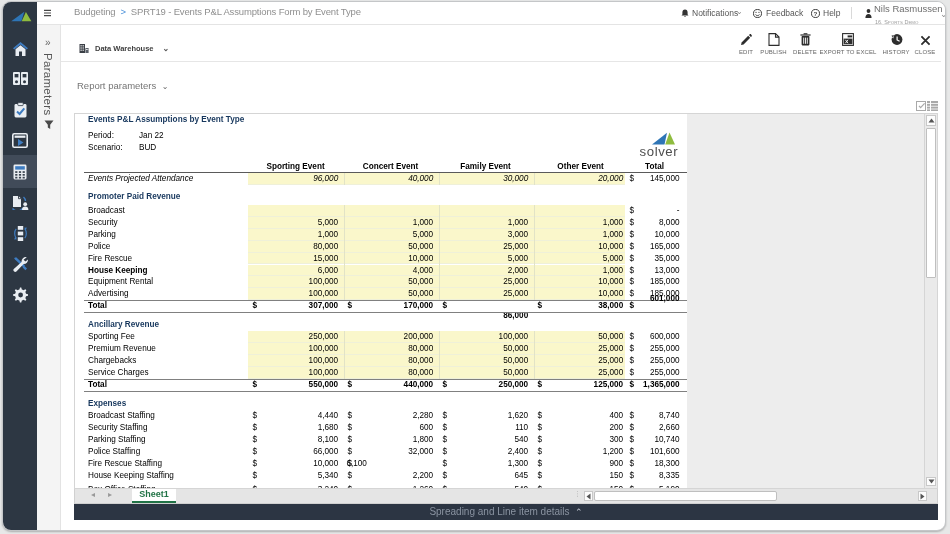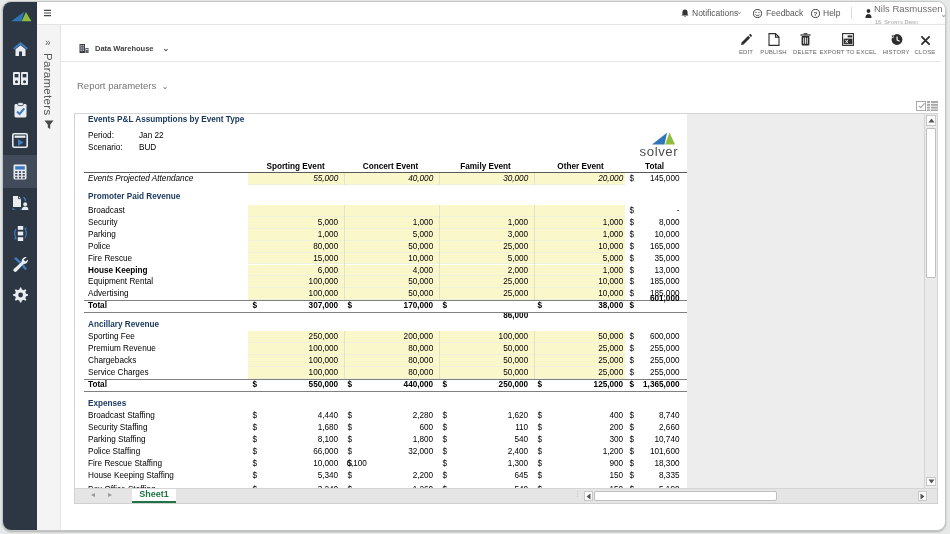--- a/index.html
+++ b/index.html
@@ -137,20 +137,21 @@
         </svg></div>
   </div>
   <div id="topbar">
     <svg id="burger" width="7" height="8" viewBox="0 0 8 8">
         <g stroke="#474747" stroke-width="1.2">
           <line x1="0" y1="1" x2="8" y2="1"></line>
           <line x1="0" y1="4" x2="8" y2="4"></line>
           <line x1="0" y1="7" x2="8" y2="7"></line>
         </g>
       </svg>
+    <div id="crumb">Budgeting<b>&gt;</b>SPRT19 - Events P&amp;L Assumptions Form by Event Type</div>
     <div id="topright">
       <span class="ab" style="left:644px;top:7px;"><svg width="8" height="9" viewBox="0 0 8 9">
             <path d="M4 0.4 C2.3 0.4 1.4 1.7 1.4 3.2 V5.4 L0.5 6.6 H7.5 L6.6 5.4 V3.2 C6.6 1.7 5.7 0.4 4 0.4 Z" fill="#333"></path>
             <path d="M3 7.3 A1.05 1.05 0 0 0 5 7.3 Z" fill="#333"></path>
           </svg></span>
       <span class="ab" style="left:655px;top:6px;">Notifications</span>
       <span class="ab" style="left:699px;top:5px;color:#888;font-size:8px;">⌄</span>
       <span class="ab" style="left:716px;top:7px;"><svg width="9" height="9" viewBox="0 0 11 11">
             <circle cx="5.5" cy="5.5" r="4.9" fill="none" stroke="#3a3a3a" stroke-width="1.2"></circle>
             <circle cx="3.7" cy="4.1" r="0.8" fill="#3a3a3a"></circle>
@@ -281,21 +282,21 @@
 <text x="1.5" y="24" font-family="'Liberation Sans',sans-serif" font-size="13.2" fill="#4d4d4d" letter-spacing="0.6">solver</text>
 </svg></div>
 <div class="ct bd" style="left:176.4px;top:46.5px;width:88.3px;text-align:center;">Sporting Event</div>
 <div class="ct bd" style="left:271.4px;top:46.5px;width:88.3px;text-align:center;">Concert Event</div>
 <div class="ct bd" style="left:366.4px;top:46.5px;width:88.3px;text-align:center;">Family Event</div>
 <div class="ct bd" style="left:461.4px;top:46.5px;width:88.3px;text-align:center;">Other Event</div>
 <div class="ct bd" style="left:554.5px;top:46.5px;width:50px;text-align:center;">Total</div>
 <div class="gl d" style="left:9px;top:57.7px;width:603px;"></div>
 <div class="yc" style="left:173px;top:58.8px;width:376.7px;height:11.95px;"></div>
 <div class="ct it" style="left:13px;top:58.7px;">Events Projected Attendance</div>
-<div class="ct it nm" style="left:176.4px;top:58.7px;width:86.8px;text-align:right;">55,000</div>
+<div class="ct it nm" style="left:176.4px;top:58.7px;width:86.8px;text-align:right;">96,000</div>
 <div class="ct it nm" style="left:271.4px;top:58.7px;width:86.8px;text-align:right;">40,000</div>
 <div class="ct it nm" style="left:366.4px;top:58.7px;width:86.8px;text-align:right;">30,000</div>
 <div class="ct it nm" style="left:461.4px;top:58.7px;width:86.8px;text-align:right;">20,000</div>
 <div class="ct " style="left:554.5px;top:58.7px;">$</div>
 <div class="ct nm" style="left:554.5px;top:58.7px;width:50px;text-align:right;">145,000</div>
 <div class="yvl" style="left:268.8px;top:58.8px;height:11.95px;"></div>
 <div class="yvl" style="left:364px;top:58.8px;height:11.95px;"></div>
 <div class="yvl" style="left:459.2px;top:58.8px;height:11.95px;"></div>
 <div class="ct hd" style="left:13px;top:77px;">Promoter Paid Revenue</div>
 <div class="yc" style="left:173px;top:90.75px;width:376.7px;height:11.95px;"></div>
@@ -520,14 +521,15 @@
       <div id="hscr">
         <div class="sbtn" style="left:0;top:0;height:10px;width:9px;"><svg width="5" height="7" viewBox="0 0 5 7">
               <polygon points="4.5,0.5 4.5,6.5 0.5,3.5" fill="#555"></polygon>
             </svg></div>
         <div id="hthumb"></div>
         <div class="sbtn" style="left:334px;top:0;height:10px;width:9px;"><svg width="5" height="7" viewBox="0 0 5 7">
               <polygon points="0.5,0.5 0.5,6.5 4.5,3.5" fill="#555"></polygon>
             </svg></div>
       </div>
     </div>
+    <div id="darkbar">Spreading and Line item details&nbsp;&nbsp;<span>⌃</span></div>
   </div>
 </div>
 
 </body></html>

